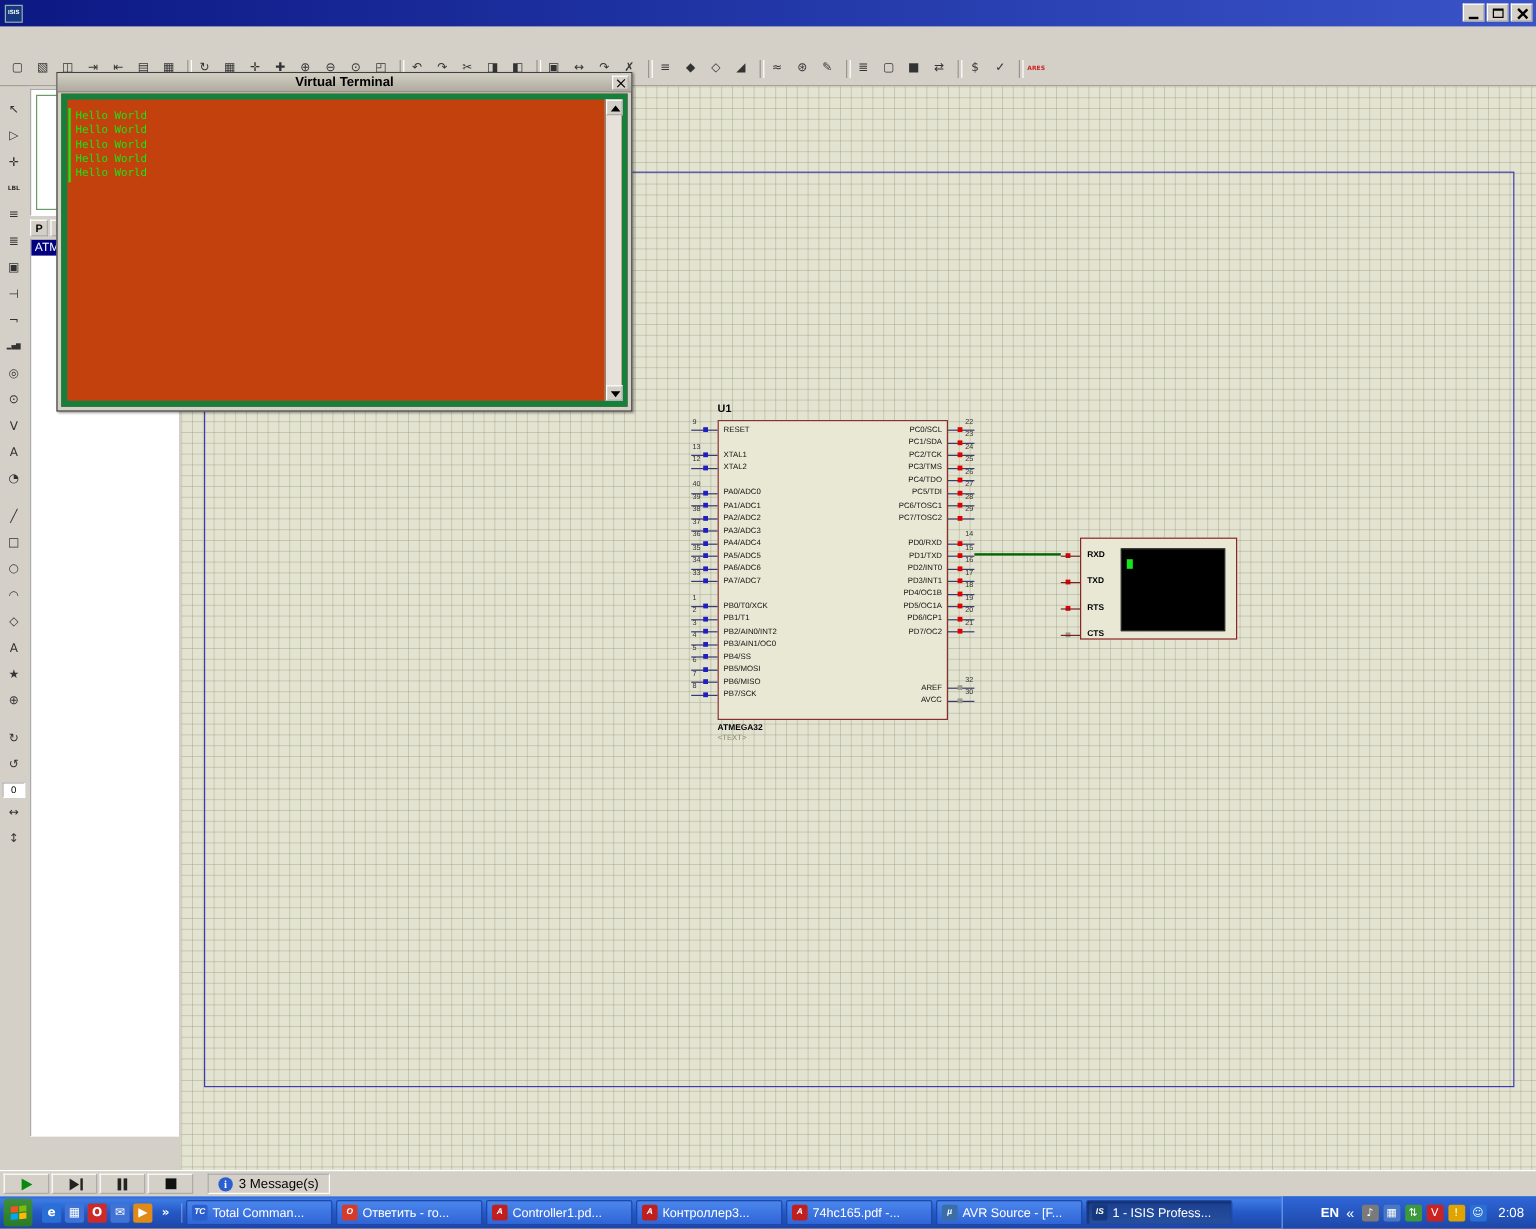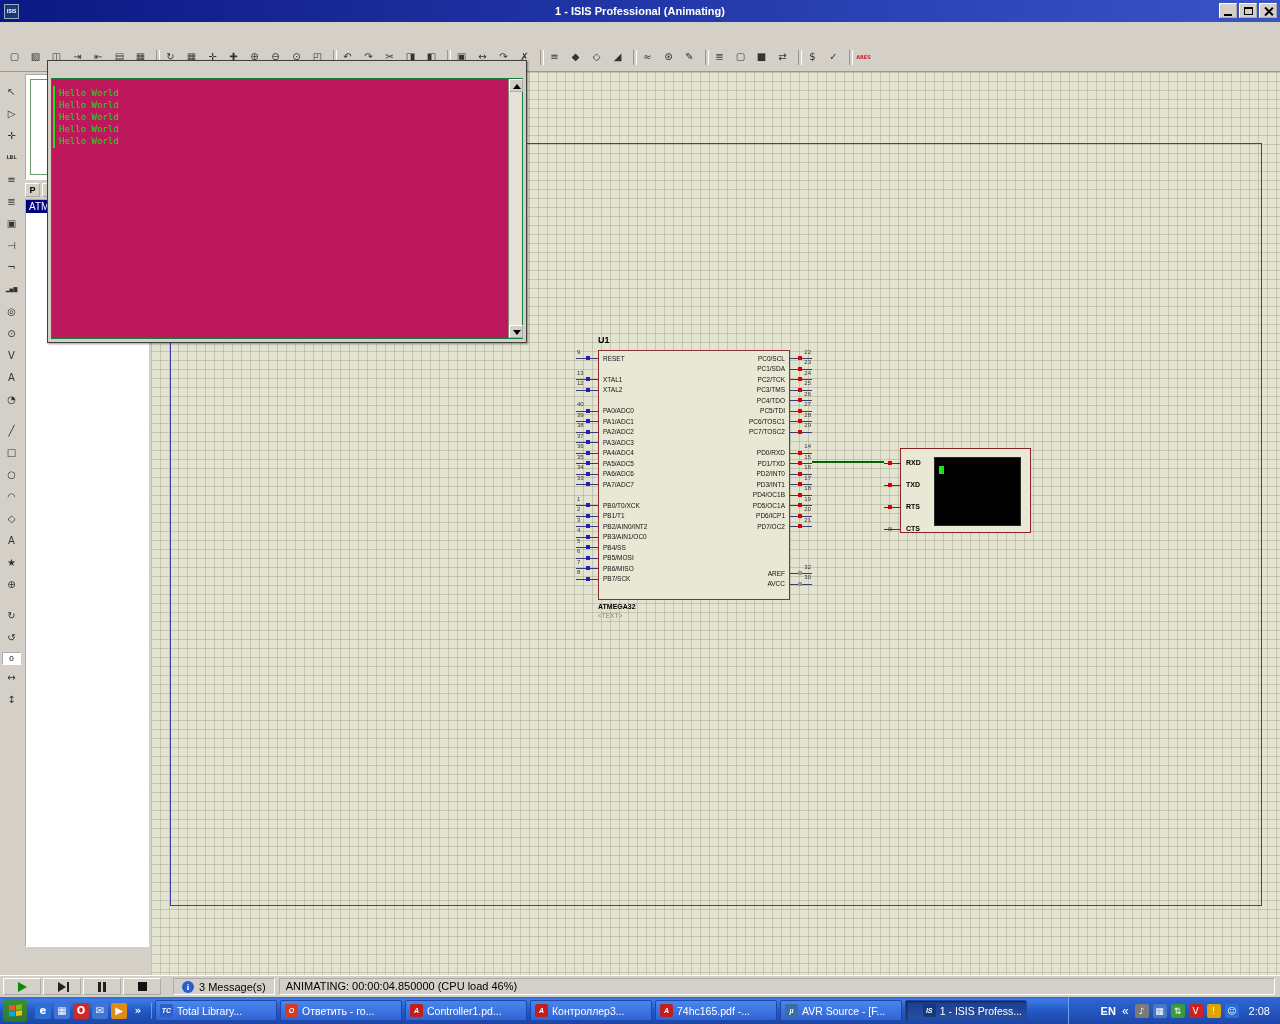--- a/index.html
+++ b/index.html
@@ -96,21 +96,21 @@
   
   .vt-window{position:absolute;left:47px;top:60px;width:480px;height:283px;background:#d4d0c8;
     border:1px solid #404040;box-shadow:1px 1px 2px rgba(0,0,0,.4);z-index:50;}
   .vt-title{height:16px;background:linear-gradient(#d3cfc3,#aeaa9e);display:flex;align-items:center;justify-content:center;
     font-size:11px;font-weight:bold;position:relative;border-bottom:1px solid #8a867c;}
   .vt-close{position:absolute;right:2px;top:2px;width:14px;height:12px;background:#d4d0c8;border:1px outset #fff;
     display:flex;align-items:center;justify-content:center;}
   .x-shape2{width:7px;height:7px;position:relative;}
   .x-shape2:before,.x-shape2:after{content:"";position:absolute;left:3px;top:-1px;width:1.4px;height:9px;background:#000;}
   .x-shape2:before{transform:rotate(45deg);} .x-shape2:after{transform:rotate(-45deg);}
-  .vt-body{position:absolute;top:17px;left:3px;right:3px;bottom:3px;background:#be185d;border:1px solid #15803d;}
+  .vt-body{position:absolute;top:17px;left:3px;right:3px;bottom:3px;background:#c2410c;border:5px solid #15803d;}
   .vt-text{position:absolute;left:0;top:0;right:15px;bottom:0;padding:8px 0 0 7px;
     font-family:"DejaVu Sans Mono",monospace;font-size:9px;line-height:12px;color:var(--terminal_text,#19e619);}
   .vt-caret{position:absolute;left:1px;top:7px;width:2px;height:62px;background:var(--terminal_text,#19e619);}
   .vt-scroll{position:absolute;right:0;top:0;bottom:0;width:14px;background:#e6e2da;border-left:1px solid #8a867c;}
   .vt-arr{position:absolute;left:0;width:14px;height:13px;background:#d4d0c8;border:1px outset #fff;}
   .vt-arr.up{top:0;} .vt-arr.down{bottom:0;}
   .vt-arr:after{content:"";position:absolute;left:3px;}
   .vt-arr.up:after{top:4px;border-left:4px solid transparent;border-right:4px solid transparent;border-bottom:5px solid #000;}
   .vt-arr.down:after{top:4px;border-left:4px solid transparent;border-right:4px solid transparent;border-top:5px solid #000;}
 
@@ -136,39 +136,38 @@
   .flag{display:grid;grid-template-columns:6px 6px;grid-template-rows:5px 5px;gap:1px;transform:skewY(-6deg);}
   .flag i:nth-child(1){background:#f35325;} .flag i:nth-child(2){background:#81bc06;}
   .flag i:nth-child(3){background:#05a6f0;} .flag i:nth-child(4){background:#ffba08;}
   .ql{display:flex;align-items:center;gap:3px;padding:0 5px;border-right:1px solid rgba(255,255,255,.35);flex:none;}
   .ql-icon{width:16px;height:16px;border-radius:2px;display:flex;align-items:center;justify-content:center;
     font-size:10px;font-weight:bold;color:#fff;background:var(--icon-color,transparent);font-family:"DejaVu Sans",sans-serif;}
   .tasks{display:flex;align-items:center;flex:1;overflow:hidden;padding-left:3px;}
   .task{width:122px;height:21px;margin-right:3px;flex:none;border-radius:2px;border:1px solid #1d47a8;
     background:linear-gradient(#4a86ec,#3064d6);display:flex;align-items:center;gap:4px;padding:0 4px;
     font-size:10.5px;white-space:nowrap;overflow:hidden;}
-  .task.active{background:linear-gradient(#1c3f91,#26509f);box-shadow:inset 1px 1px 2px rgba(0,0,0,.5);justify-content:flex-end;}
+  .task.active{background:linear-gradient(#1c3f91,#26509f);box-shadow:inset 1px 1px 2px rgba(0,0,0,.5);}
   .ticon{width:13px;height:13px;flex:none;border-radius:2px;background:var(--icon-color,#888);
     color:#fff;font-size:7px;font-weight:bold;display:flex;align-items:center;justify-content:center;}
   .tray{margin-left:auto;height:100%;display:flex;align-items:center;gap:6px;padding:0 10px 0 8px;flex:none;
     border-left:1px solid #6aa0f0;background:linear-gradient(#2f67d8,#1d47a8);}
   .lang{font-size:11px;font-weight:bold;margin-left:24px;}
   .chev{font-size:12px;}
   .tray-icon{width:14px;height:14px;border-radius:2px;background:var(--icon-color,#777);color:#fff;
     font-size:9px;display:flex;align-items:center;justify-content:center;font-family:"DejaVu Sans",sans-serif;}
   .clock{font-size:11px;margin-left:4px;}
 </style>
 </head>
 <body>
 
 <div class="screen">
 
   <div class="titlebar">
     <span class="app-icon">ISIS</span>
-    <span class="title">1 - ISIS Professional (Animating)</span>
     <span class="winbtns">
       <span class="wbtn">
           <i class="min-shape"></i>
         </span>
       <span class="wbtn">
           <i class="max-shape"></i>
         </span>
       <span class="wbtn">
           <i class="x-shape"></i>
         </span>
@@ -658,21 +657,20 @@
           <i></i>
         </span>
       </button>
     <button class="sim-btn">
         <i class="stop-shape"></i>
       </button>
     <span class="msg-box">
       <span class="info-icon">i</span>
       <span>3 Message(s)</span>
     </span>
-    <span class="status-field">ANIMATING: 00:00:04.850000 (CPU load 46%)</span>
   </div>
 
   <div class="taskbar">
     <button class="start-btn">
       <span class="flag">
           <i></i>
           <i></i>
           <i></i>
           <i></i>
         </span>
@@ -683,21 +681,21 @@
         <span class="ql-icon" style="--icon-color: #3f74d6;">▦</span>
         <span class="ql-icon" style="--icon-color: #cc2b2b;">O</span>
         <span class="ql-icon" style="--icon-color: #3f74d6;">✉</span>
         <span class="ql-icon" style="--icon-color: #e08a17;">▶</span>
         <span class="ql-icon">»</span>
       </div>
     <div class="tasks">
 
     <div class="task" style="--icon-color: #2b5fce;">
           <i class="ticon">TC</i>
-          <span>Total Library...</span>
+          <span>Total Comman...</span>
         </div>
         <div class="task" style="--icon-color: #d43b2a;">
           <i class="ticon">O</i>
           <span>Ответить - го...</span>
         </div>
         <div class="task" style="--icon-color: #c01f1f;">
           <i class="ticon">A</i>
           <span>Controller1.pd...</span>
         </div>
         <div class="task" style="--icon-color: #c01f1f;">
@@ -727,20 +725,26 @@
           <span class="tray-icon" style="--icon-color: #3c9a3c;">⇅</span>
           <span class="tray-icon" style="--icon-color: #cc2222;">V</span>
           <span class="tray-icon" style="--icon-color: #e0a400;">!</span>
           <span class="tray-icon" style="--icon-color: #2a6fd6;">☺</span>
         </div>
       <span class="clock">2:08</span>
     </div>
   </div>
 
   <div class="vt-window">
+    <div class="vt-title">
+      <span>Virtual Terminal</span>
+      <button class="vt-close">
+          <i class="x-shape2"></i>
+        </button>
+    </div>
     <div class="vt-body">
       <div class="vt-text">
 
       <div class="vt-line">Hello World</div>
           <div class="vt-line">Hello World</div>
           <div class="vt-line">Hello World</div>
           <div class="vt-line">Hello World</div>
           <div class="vt-line">Hello World</div>
         </div>
       <i class="vt-caret"></i>

